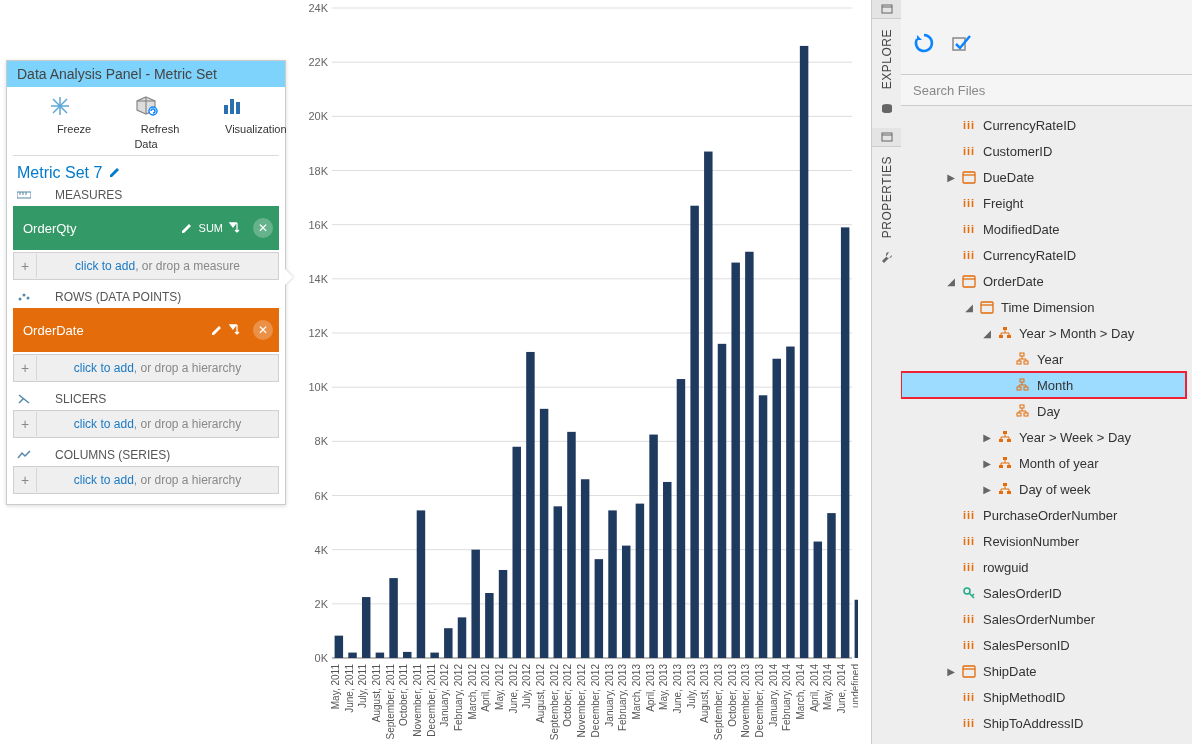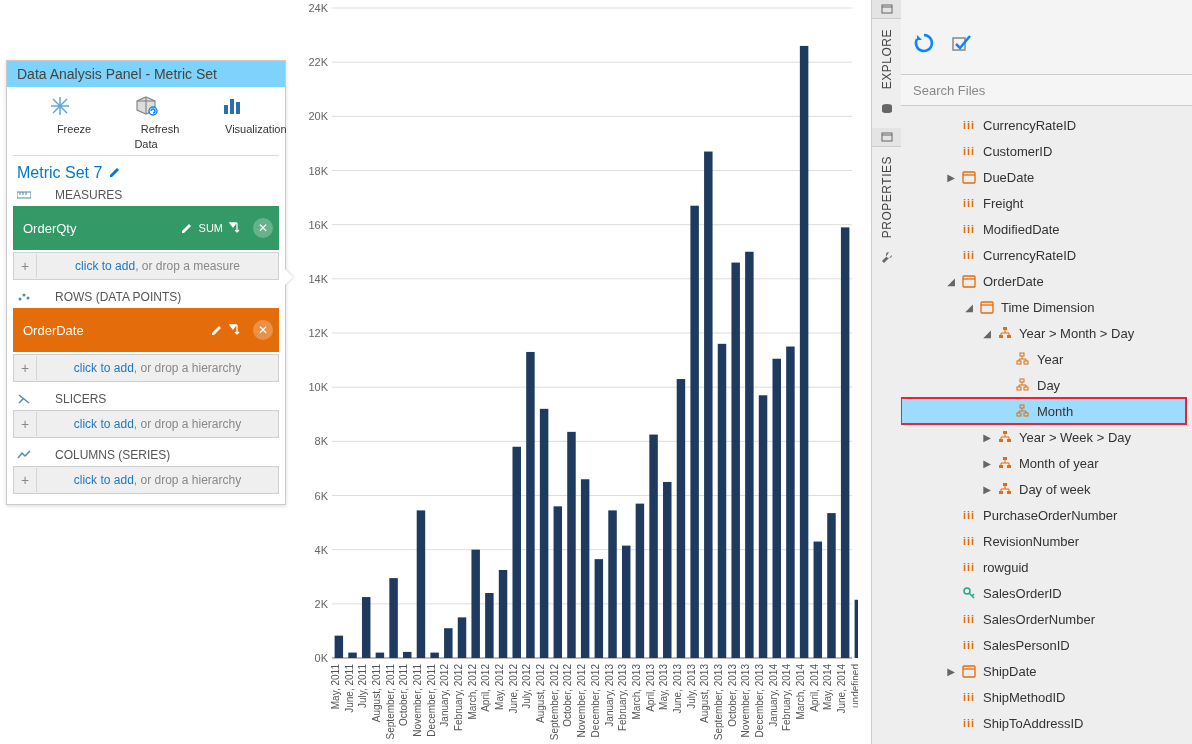--- a/index.html
+++ b/index.html
@@ -429,43 +429,43 @@
         <span class="ic">
           <svg width="14" height="14">
             <rect x="4" y="1" width="4" height="3" fill="none" stroke="#e46c0a"></rect>
             <rect x="1" y="9" width="4" height="3" fill="none" stroke="#e46c0a"></rect>
             <rect x="8" y="9" width="4" height="3" fill="none" stroke="#e46c0a"></rect>
             <path d="M6 4 v3 M6 7 h-3 v2 M6 7 h4 v2" stroke="#e46c0a" fill="none"></path>
           </svg>
         </span>
         <span>Year</span>
       </div>
-      <div class="node" style="padding-left:98px">
+      <div class="node highlight" style="padding-left:98px">
         <span class="arrow"></span>
         <span class="ic">
           <svg width="14" height="14">
             <rect x="4" y="1" width="4" height="3" fill="none" stroke="#e46c0a"></rect>
             <rect x="1" y="9" width="4" height="3" fill="none" stroke="#e46c0a"></rect>
             <rect x="8" y="9" width="4" height="3" fill="none" stroke="#e46c0a"></rect>
             <path d="M6 4 v3 M6 7 h-3 v2 M6 7 h4 v2" stroke="#e46c0a" fill="none"></path>
           </svg>
         </span>
-        <span>Day</span>
-      </div>
-      <div class="node highlight" style="padding-left:98px">
+        <span>Month</span>
+      </div>
+      <div class="node" style="padding-left:98px">
         <span class="arrow"></span>
         <span class="ic">
           <svg width="14" height="14">
             <rect x="4" y="1" width="4" height="3" fill="none" stroke="#e46c0a"></rect>
             <rect x="1" y="9" width="4" height="3" fill="none" stroke="#e46c0a"></rect>
             <rect x="8" y="9" width="4" height="3" fill="none" stroke="#e46c0a"></rect>
             <path d="M6 4 v3 M6 7 h-3 v2 M6 7 h4 v2" stroke="#e46c0a" fill="none"></path>
           </svg>
         </span>
-        <span>Month</span>
+        <span>Day</span>
       </div>
       <div class="node" style="padding-left:80px">
         <span class="arrow">▶</span>
         <span class="ic">
           <svg width="14" height="14">
             <rect x="5" y="1" width="4" height="3" fill="#e46c0a"></rect>
             <rect x="1" y="9" width="4" height="3" fill="#e46c0a"></rect>
             <rect x="9" y="9" width="4" height="3" fill="#e46c0a"></rect>
             <path d="M7 4 v3 M7 7 h-4 v2 M7 7 h4 v2" stroke="#e46c0a" fill="none"></path>
           </svg>

